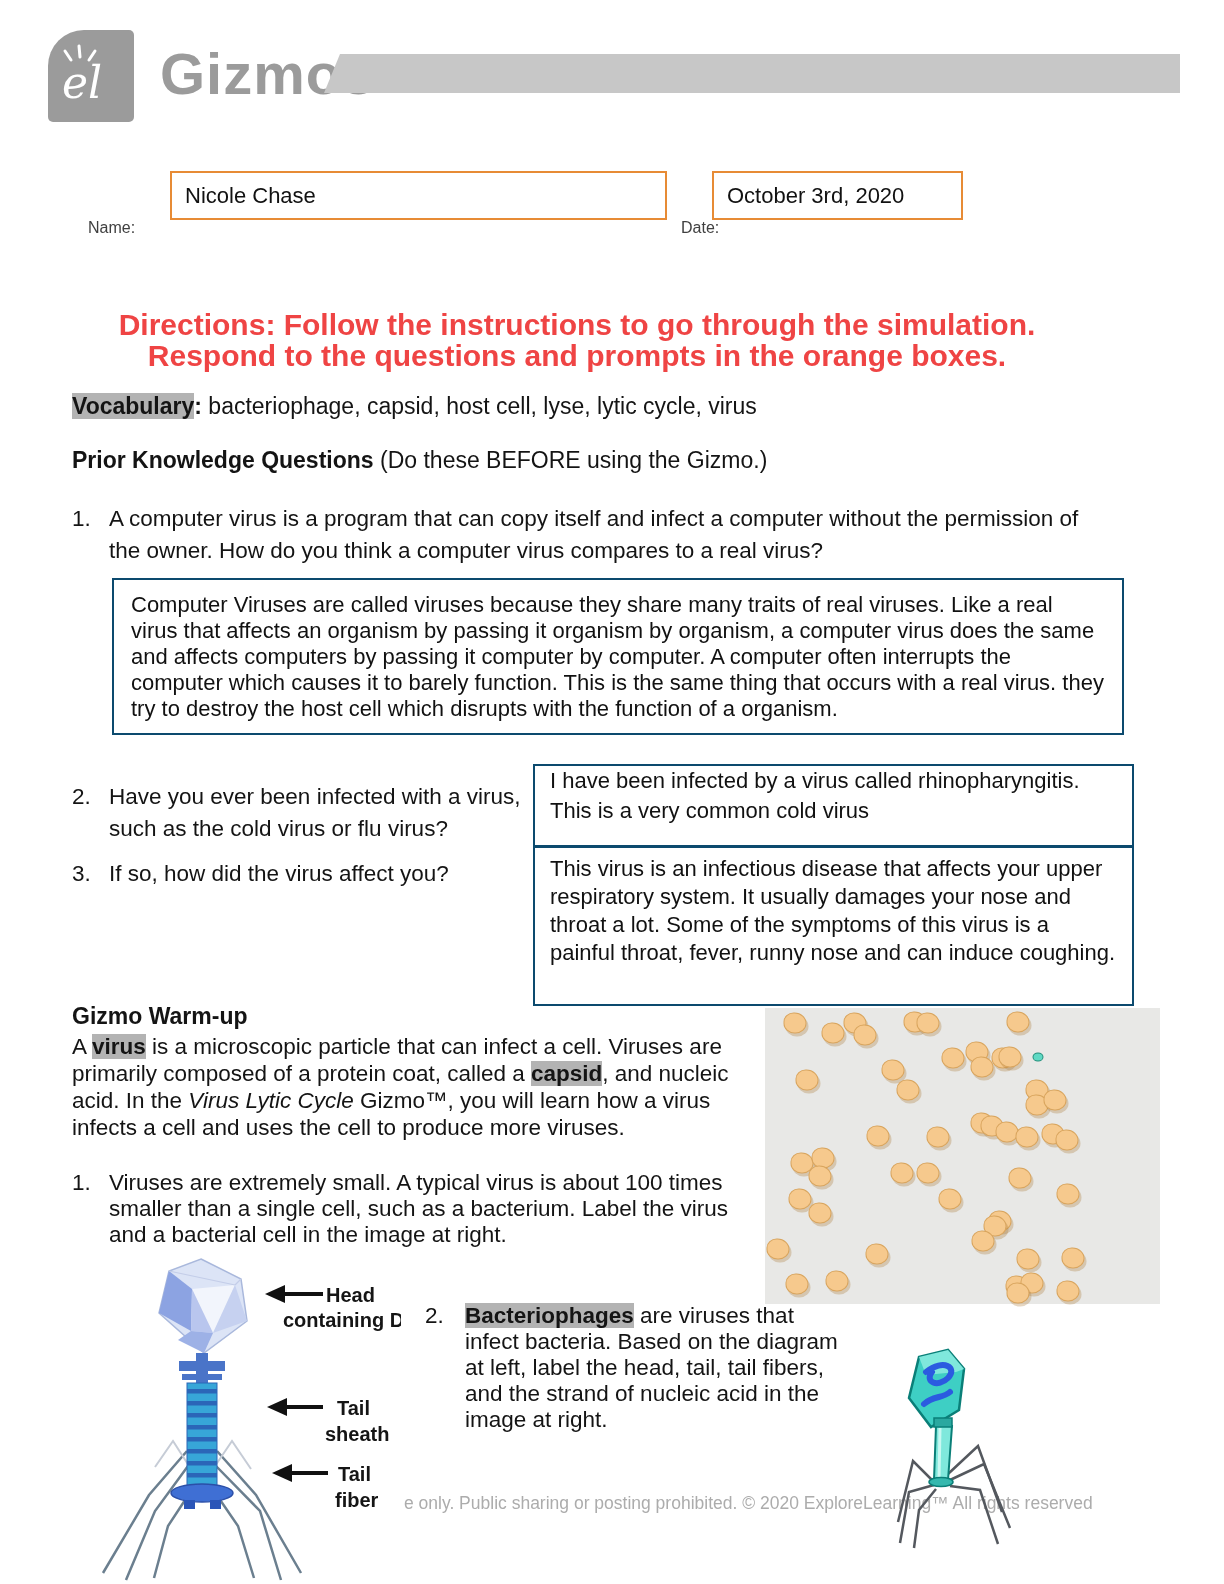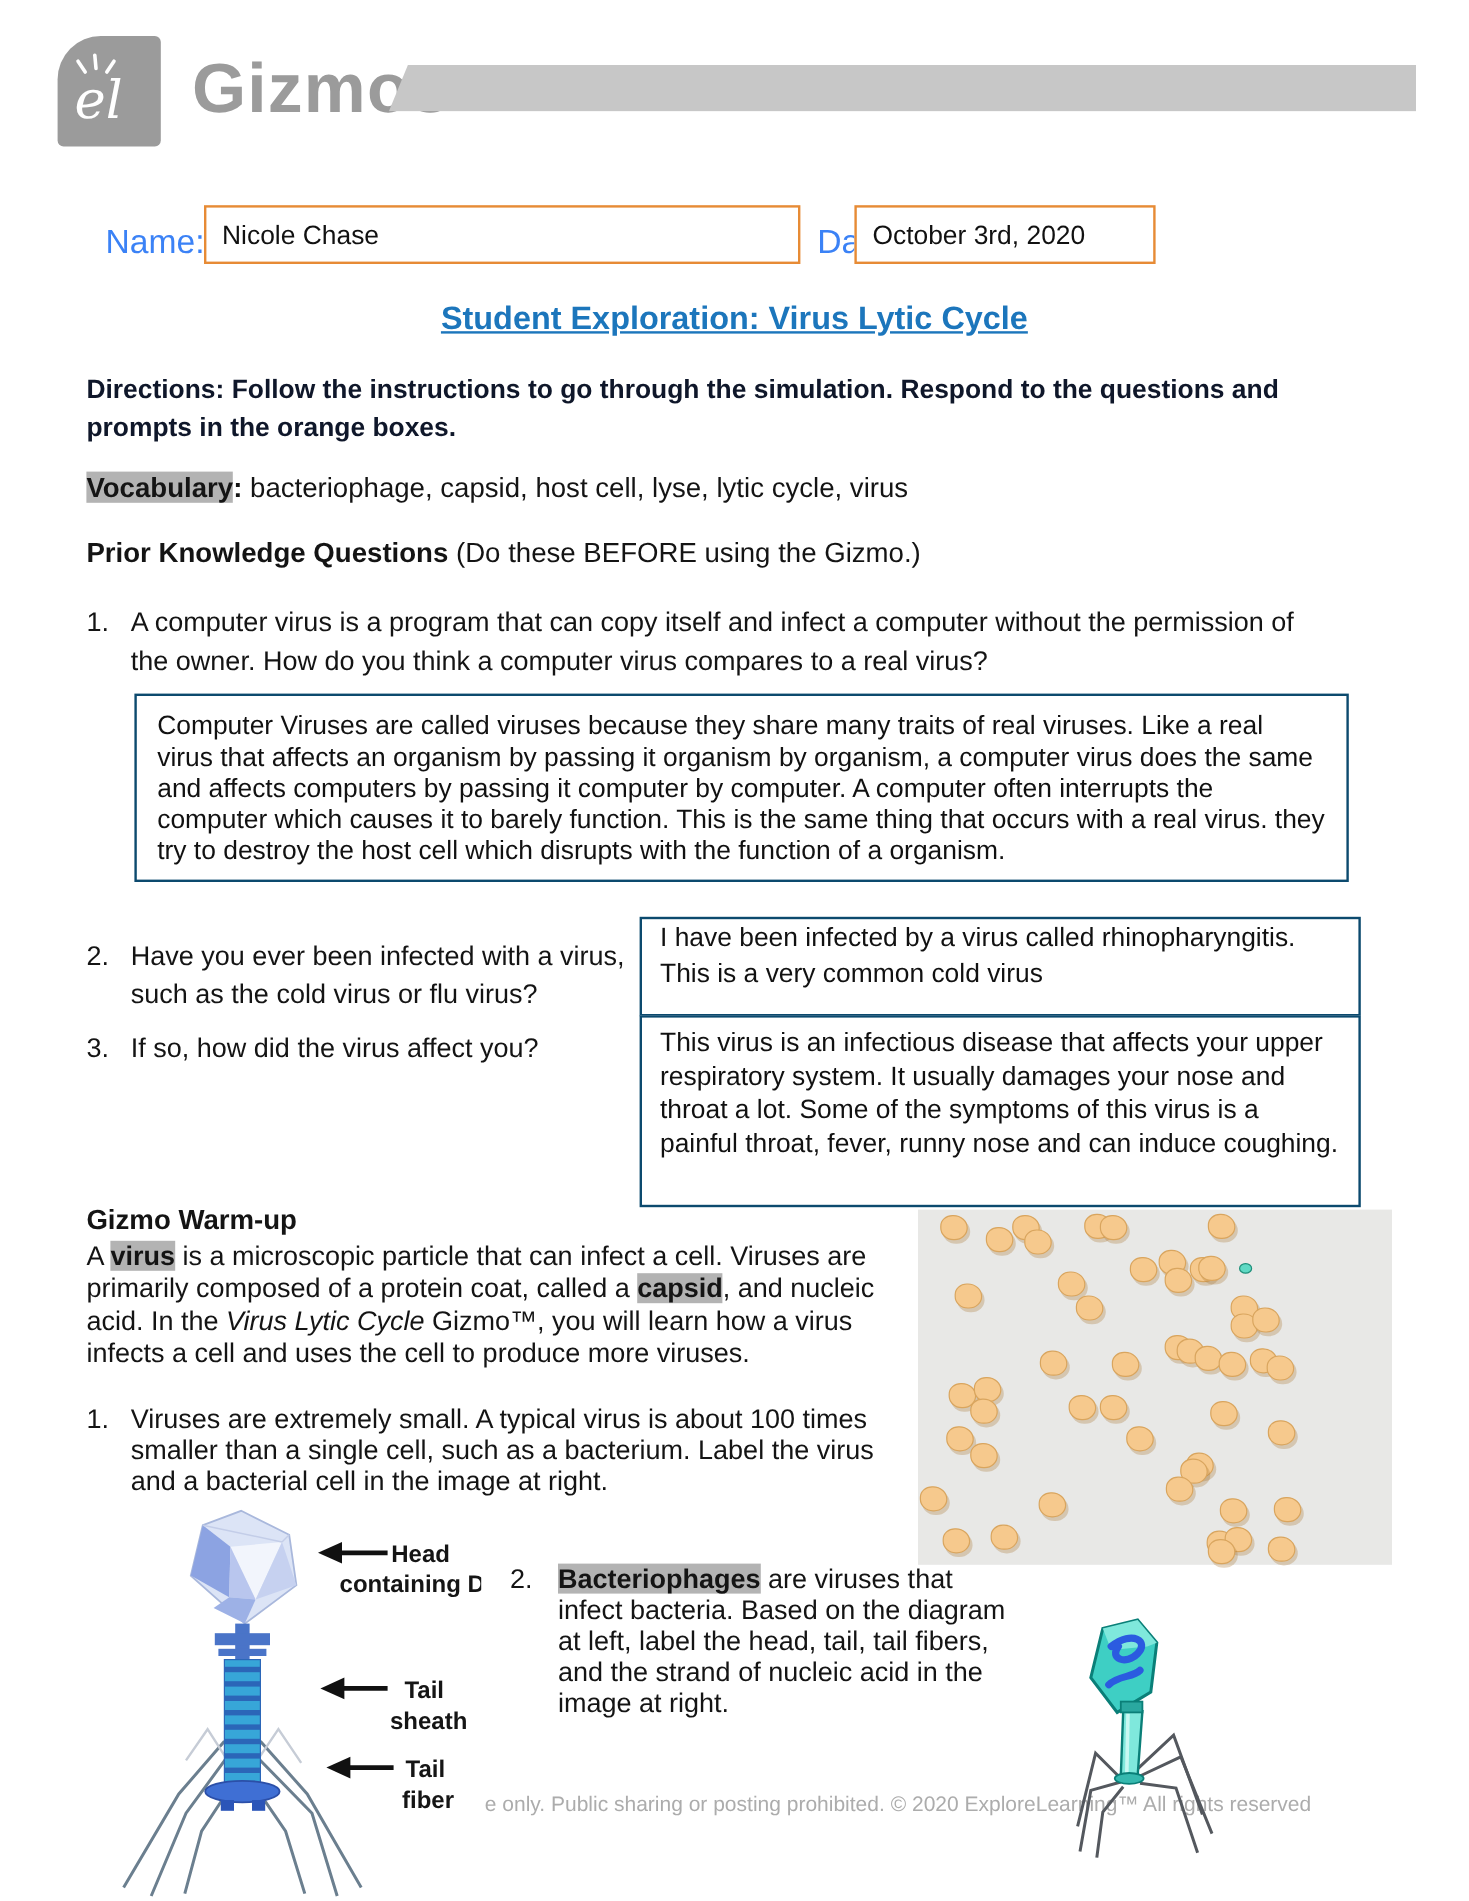--- a/index.html
+++ b/index.html
@@ -15,33 +15,33 @@
   .hl { background:#B3B3B3; }
 
   
   .logo-badge { left:48px; top:30px; width:86px; height:92px; background:#9B9B9B;
                 border-radius:36px 5px 5px 5px; }
   .brand-word { left:160px; top:40px; font-size:58px; font-weight:bold; color:#9B9B9B; letter-spacing:1px; }
   .brand-bar { left:324px; top:54px; width:856px; height:39px; background:#C7C7C7;
                clip-path:polygon(16px 0, 100% 0, 100% 100%, 0 100%); }
 
   
-  .lbl { font-size:28px; color:#3b82f6; }
+  .lbl { font-size:16px; color:#404040;margin-top:33px; }
   .field { border:2px solid #E78B35; background:#fff; font-size:22px; color:#111;
            display:flex; align-items:center; padding-left:13px; }
   .name-label { left:88px; top:186px; }
   .name-field { left:170px; top:171px; width:497px; height:49px; }
   .date-label { left:681px; top:186px; }
   .date-field { left:712px; top:171px; width:251px; height:49px; }
 
   .doc-title { left:0; top:250px; width:100%; text-align:center; font-size:27px; font-weight:bold;
                color:#1C76BC; text-decoration:underline; }
 
-  .directions { left:72px; top:309px; width:1010px; font-size:22px; font-weight:bold;
-                color:#0f172a; line-height:31px; }
+  .directions { left:72px; top:309px; width:1010px; font-size:30px; font-weight:bold;
+                color:#ef4444; line-height:31px;text-align:center; }
 
   .vocab { left:72px; top:392px; font-size:23px; line-height:28px; }
   .prior { left:72px; top:447px; font-size:23px; }
 
   .qrow { display:flex; font-size:22.5px; }
   .qnum { width:37px; flex:none; }
   .q1 { left:72px; top:503px; width:1035px; line-height:32px; }
   .ans { border:2px solid #0c4a6e; background:#fff; font-size:22px; color:#111; }
   .ans1 { left:112px; top:578px; width:1012px; height:157px; padding:12px 17px; line-height:26px; }
   .q2 { left:72px; top:781px; width:460px; line-height:32px; }
@@ -88,21 +88,20 @@
 
   <div class="abs lbl name-label">Name:</div>
   <div class="abs field name-field">
       <span>Nicole Chase</span>
     </div>
   <div class="abs lbl date-label">Date:</div>
   <div class="abs field date-field">
       <span>October 3rd, 2020</span>
     </div>
 
-  <div class="abs doc-title">Student Exploration: Virus Lytic Cycle</div>
 
   <div class="abs directions">Directions: Follow the instructions to go through the simulation. Respond to the questions and prompts in the orange boxes.</div>
 
   <div class="abs prior">
     <span class="bold">Prior Knowledge Questions</span><span> (Do these BEFORE using the Gizmo.)</span>
   </div>
 
   <div class="abs vocab">
     <span class="hl bold">Vocabulary</span><span class="bold">:</span><span> bacteriophage, capsid, host cell, lyse, lytic cycle, virus</span>
   </div>

